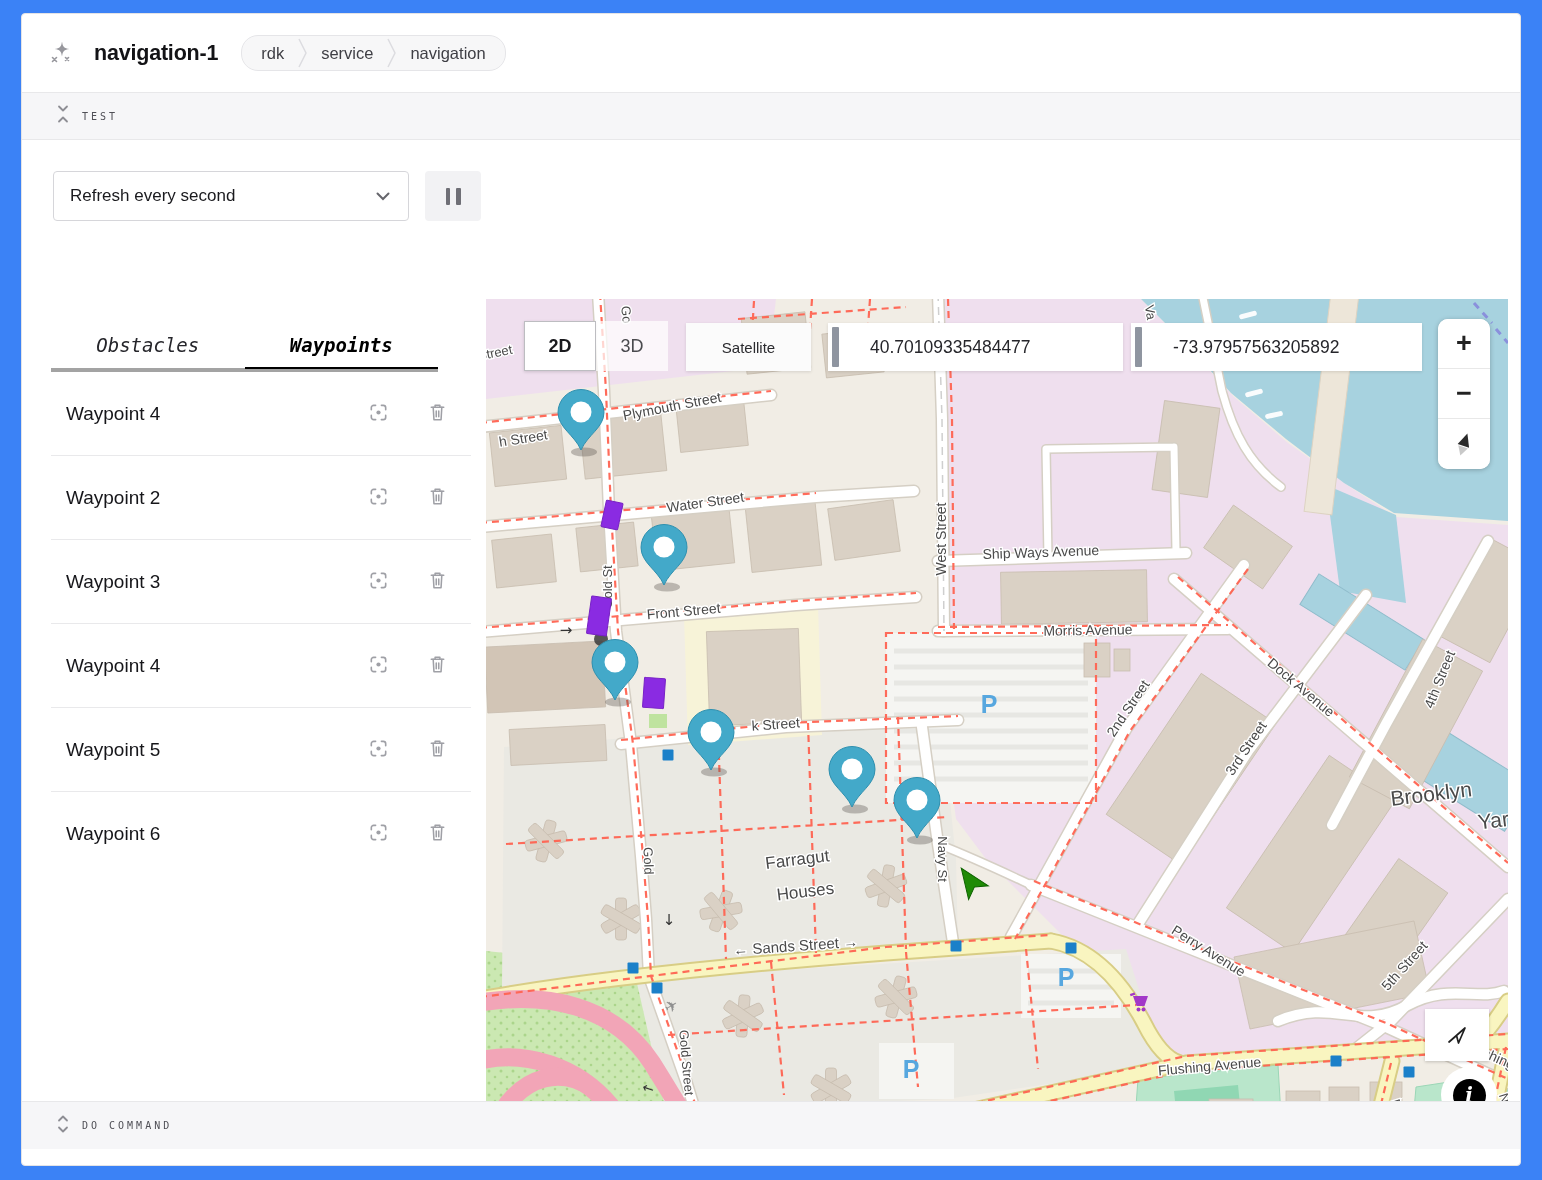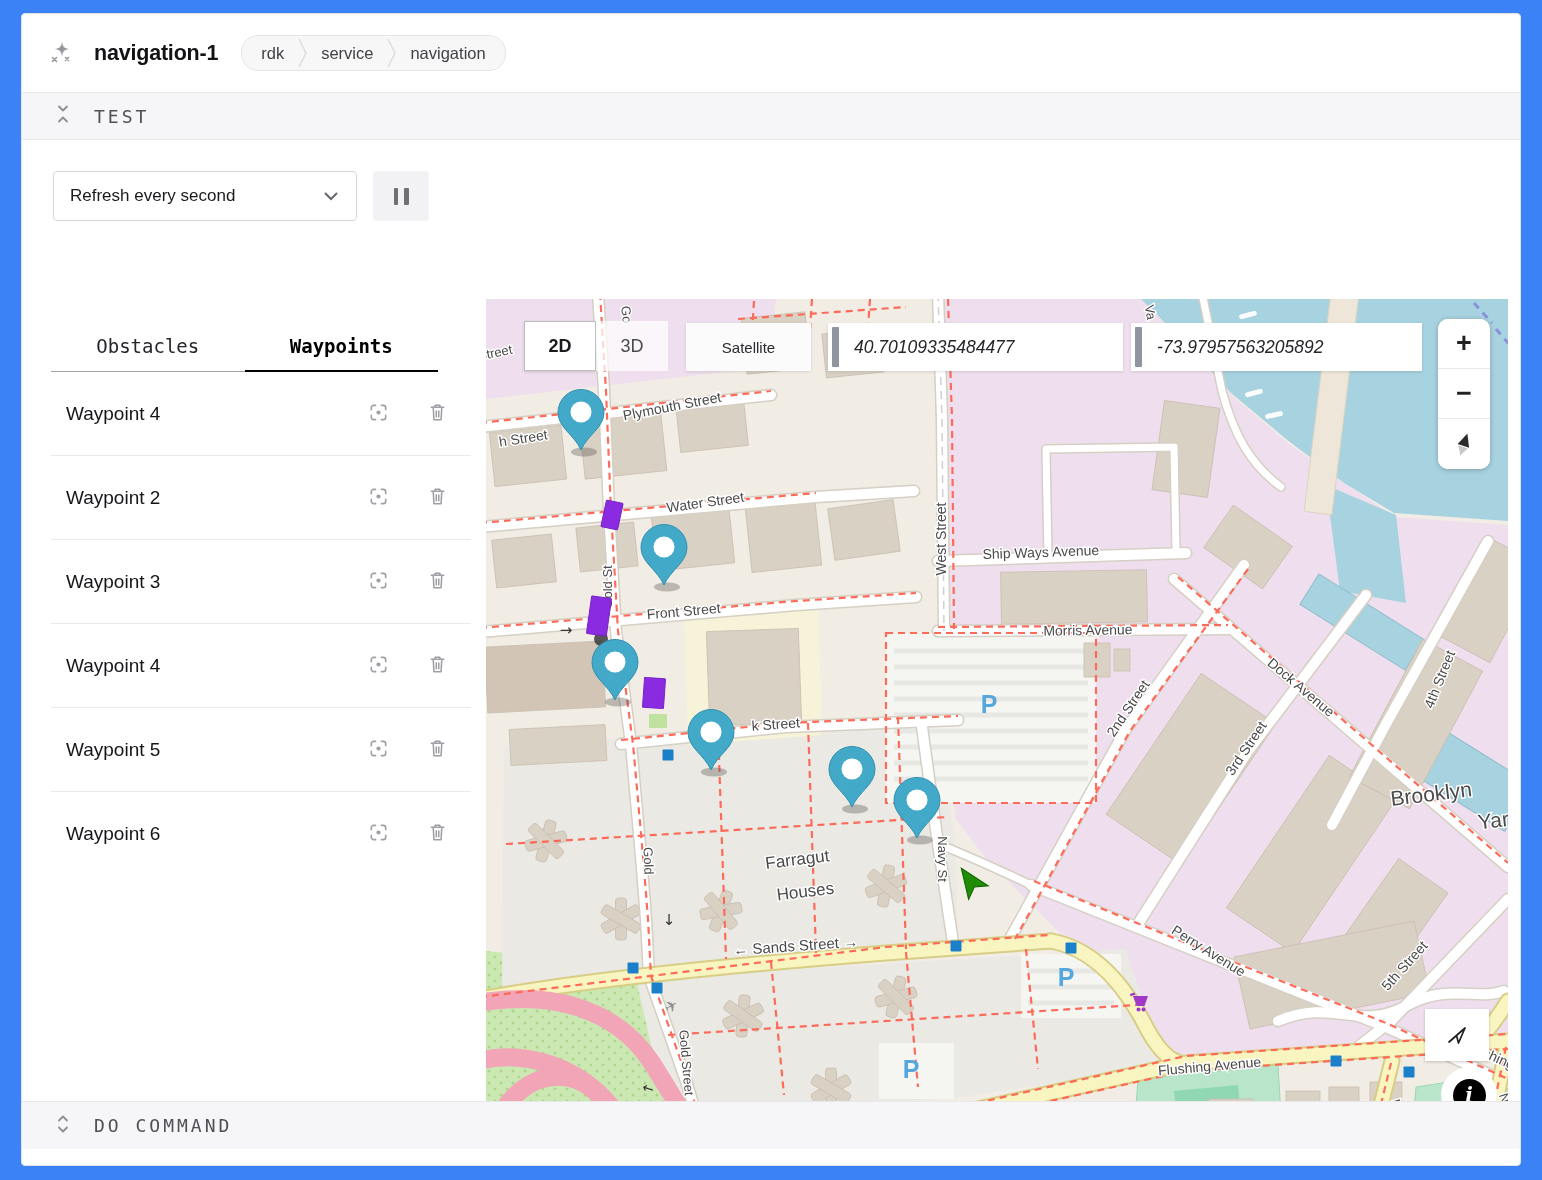--- a/index.html
+++ b/index.html
@@ -10,32 +10,32 @@
   .hdr{height:78px;display:flex;align-items:center;padding-left:26px;}
   .hicon{width:26px;height:26px;margin-right:20px;display:flex;align-items:center;}
   .htitle{font-size:21.5px;font-weight:700;color:#131316;letter-spacing:-.2px;}
   .crumbs{display:flex;align-items:center;margin-left:23px;height:34px;background:#F7F7F8;
           border:1px solid #E5E5E8;border-radius:17px;padding:0 6px;}
   .crumb{font-size:16.5px;color:#3F3F45;padding:0 13px;}
   .crumb-sep{display:flex;align-items:center;}
   
   .sbar{height:48px;background:#F6F6F8;border-top:1px solid #E8E8EA;border-bottom:1px solid #E8E8EA;
         display:flex;align-items:center;padding-left:34px;cursor:pointer;box-sizing:border-box;}
-  .sbar-label{font-family:"DejaVu Sans Mono",monospace;font-size:18px;letter-spacing:3px;color:#4F4F56;margin-left:24px;}
+  .sbar-label{font-family:"DejaVu Sans Mono",monospace;font-size:10px;letter-spacing:3px;color:#4F4F56;margin-left:12px;}
   .docmd{position:absolute;left:0;right:0;bottom:16px;border-bottom:none;}
   
   .controls{height:112px;display:flex;align-items:flex-start;padding:31px 0 0 31px;gap:16px;}
-  .select{width:304px;height:50px;border:1px solid #D6D6DA;border-radius:4px;display:flex;align-items:center;
+  .select{width:356px;height:50px;border:1px solid #D6D6DA;border-radius:4px;display:flex;align-items:center;
           justify-content:space-between;padding:0 18px 0 16px;box-sizing:border-box;font-size:17px;color:#1A1A1E;cursor:pointer;background:#fff;}
   .pausebtn{width:56px;height:50px;background:#F2F2F4;border:none;border-radius:4px;display:flex;align-items:center;
             justify-content:center;gap:6px;cursor:pointer;}
   .pausebtn .bar{width:4.5px;height:17px;background:#6F6F76;border-radius:1px;display:block;}
   
   .main{position:relative;height:867px;}
-  .tabs{position:absolute;left:29px;top:38px;width:387px;height:51px;display:flex;border-bottom:1px solid #a3a3a3;box-sizing:border-box;}
+  .tabs{position:absolute;left:29px;top:38px;width:387px;height:51px;display:flex;border-bottom:4px solid #a3a3a3;box-sizing:border-box;font-style:italic;}
   .tab{flex:1;display:flex;align-items:center;justify-content:center;font-family:"DejaVu Sans Mono",monospace;
        font-size:19px;color:#26262B;cursor:pointer;position:relative;}
   .tab.active{font-weight:700;color:#000;}
   .tab.active::after{content:"";position:absolute;left:0;right:0;bottom:-1px;height:2px;background:#000;}
   .wplist{position:absolute;left:29px;top:89px;width:420px;}
   .wprow{height:84px;display:flex;align-items:center;border-bottom:1px solid #E9E9EB;padding:0 22px 0 15px;box-sizing:border-box;}
   .wprow:last-child{border-bottom:none;}
   .wpname{flex:1;font-size:19px;color:#16161A;}
   .rowbtn{background:none;border:none;padding:0;margin-left:36px;cursor:pointer;display:flex;align-items:center;}
   
@@ -44,22 +44,22 @@
   .mlbl{font-family:"Liberation Sans",sans-serif;fill:#4A4A4A;stroke:#FFFFFF;stroke-width:2.8px;paint-order:stroke;text-anchor:middle;}
   .ov{position:absolute;box-sizing:border-box;}
   .modegrp{left:38px;top:22px;display:flex;}
   .modebtn{width:72px;height:50px;display:flex;align-items:center;justify-content:center;font-size:18px;cursor:pointer;box-sizing:border-box;text-align:center;}
   .modebtn.active{background:#fff;border:1px solid #BDBDC1;font-weight:700;color:#1A1A1E;box-shadow:0 1px 3px rgba(0,0,0,.15);}
   .modebtn.inactive{background:rgba(255,255,255,.72);color:#4A4A4E;}
   .satbtn{left:200px;top:24px;width:125px;height:48px;background:#FBFBFB;display:flex;align-items:center;justify-content:center;
           font-size:15px;color:#2A2A2E;cursor:pointer;box-shadow:0 1px 3px rgba(0,0,0,.12);}
   .coord{top:24px;height:48px;background:#fff;display:flex;align-items:center;box-shadow:0 1px 3px rgba(0,0,0,.12);}
   .coord .handle{position:absolute;left:4px;top:4px;bottom:4px;width:7px;background:#8F95A0;border-radius:1px;}
-  .coord input{border:none;outline:none;font-size:17.5px;color:#26262B;margin-left:24px;width:calc(100% - 30px);
-               font-family:"Liberation Sans",sans-serif;background:transparent;font-style:italic;}
+  .coord input{border:none;outline:none;font-size:17.5px;color:#26262B;margin-left:40px;width:calc(100% - 30px);
+               font-family:"Liberation Sans",sans-serif;background:transparent;}
   .coord.lat{left:342px;width:295px;}
   .coord.lng{left:645px;width:291px;}
   .zoomctl{left:952px;top:20px;width:52px;background:#fff;border-radius:10px;box-shadow:0 1px 5px rgba(0,0,0,.25);overflow:hidden;}
   .zbtn{width:52px;height:50px;display:flex;align-items:center;justify-content:center;font-size:27px;font-weight:700;
         color:#222;cursor:pointer;border-bottom:1px solid #E8E8E8;box-sizing:border-box;background:#fff;}
   .zbtn:last-child{border-bottom:none;}
   .locatebtn{left:939px;top:710px;width:64px;height:52px;background:#fff;display:flex;align-items:center;justify-content:center;
              cursor:pointer;box-shadow:0 1px 3px rgba(0,0,0,.2);}
   .infobtn{left:955px;top:768px;width:56px;height:56px;border-radius:50%;background:#fff;display:flex;align-items:center;
            justify-content:center;cursor:pointer;}

